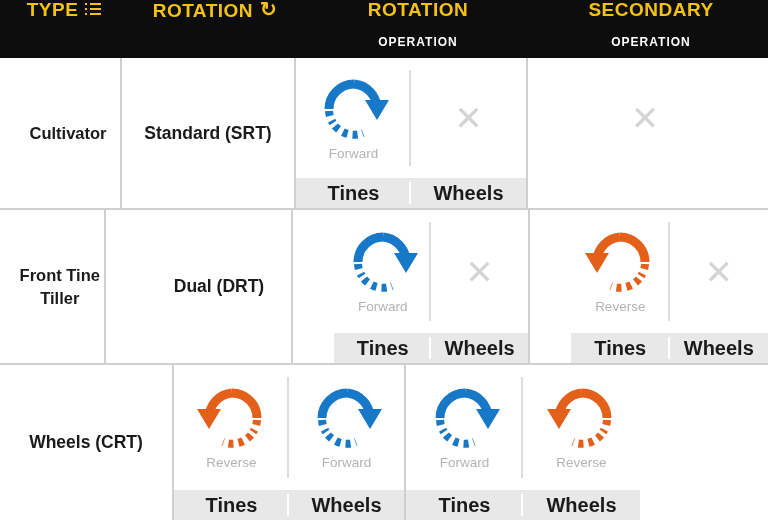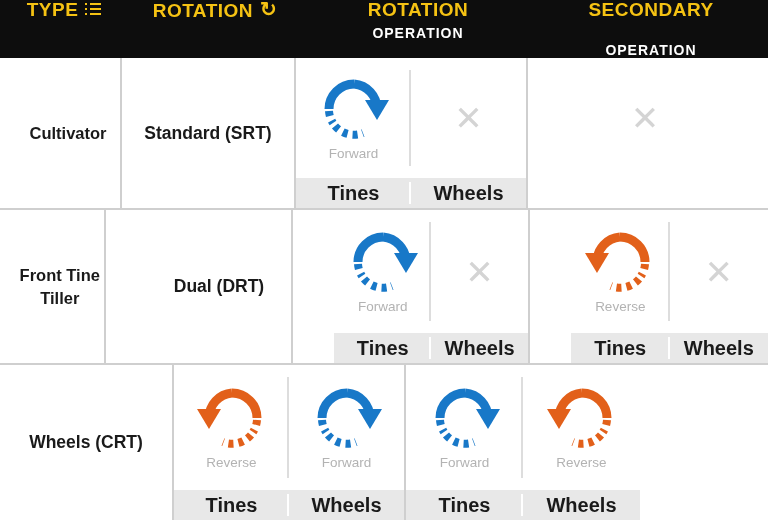--- a/index.html
+++ b/index.html
@@ -33,37 +33,37 @@
     display: flex;
     flex-direction: column;
     align-items: center;
     justify-content: center;
     color: #f5b400;
     text-align: center;
   }
   .h-type  { width: 128px; }
   .h-rot   { width: 174px; }
   .h-prim  { width: 232px; }
-  .h-sec   { width: 234px; gap: 17px; }
+  .h-sec   { width: 234px; }
   .h-title {
     font-size: 19px;
     font-weight: bold;
     letter-spacing: 0.5px;
     color: #f5c213;
     display: flex;
     align-items: center;
     gap: 7px;
     line-height: 1;
   }
   .h-sub {
-    font-size: 14px;
+    font-size: 12px;
     font-weight: bold;
     color: #ffffff;
     letter-spacing: 1px;
-    margin-top: 7px;
+    margin-top: 17px;
     line-height: 1;
   }
   .list-icon {
     display: inline-block;
     width: 16px;
     height: 13px;
     position: relative;
   }
   .list-icon i {
     position: absolute;

